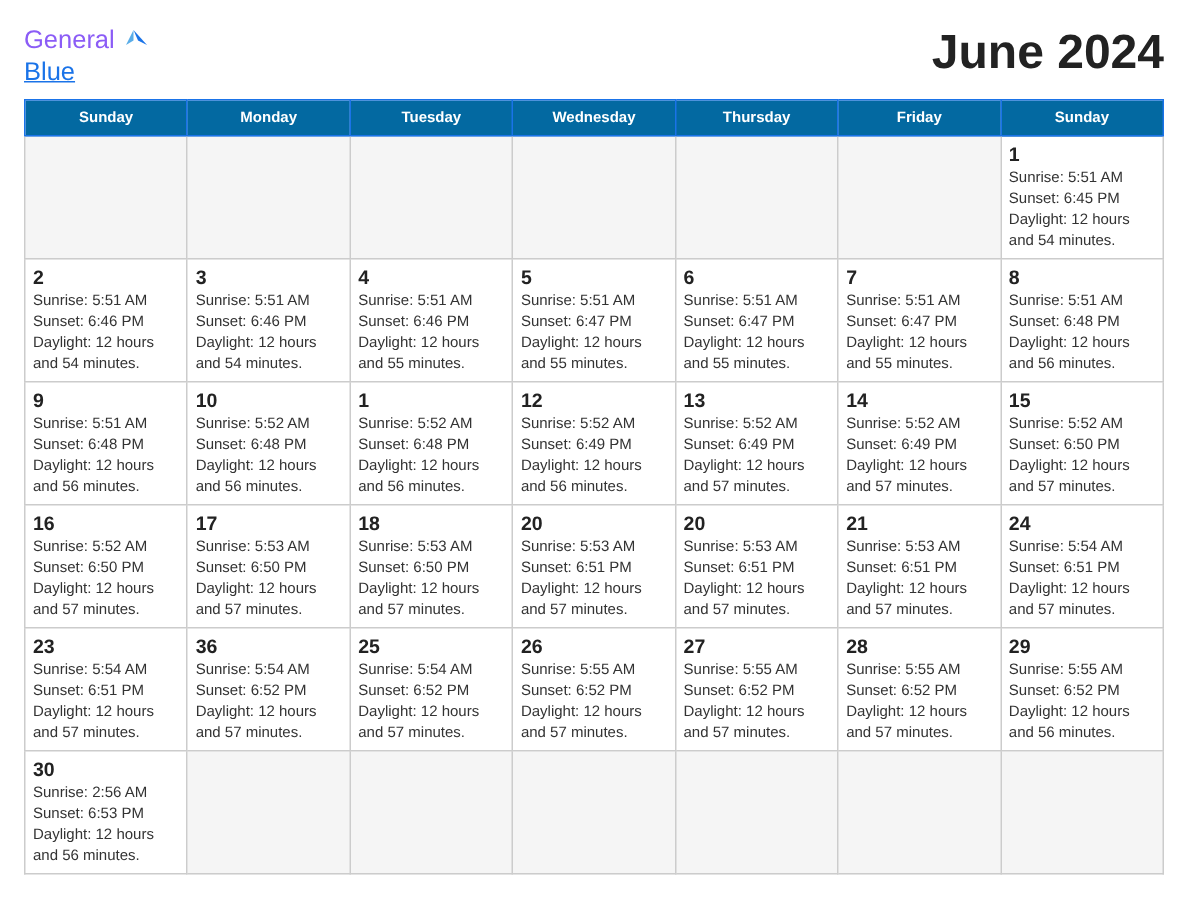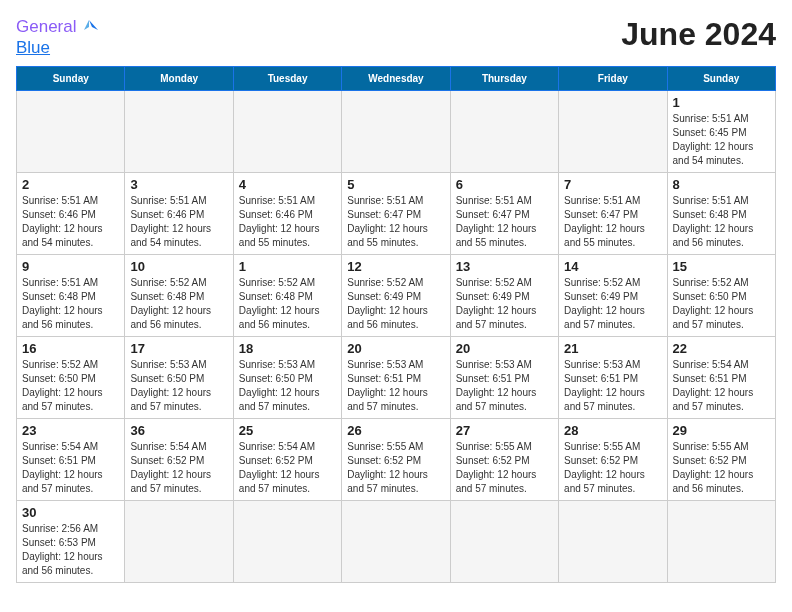--- a/index.html
+++ b/index.html
@@ -241,21 +241,21 @@
 Sunset: 6:51 PM
 Daylight: 12 hours and 57 minutes.</div>
         </td>
         <td>
           <span class="day-num">21</span>
           <div class="cell-content" style="white-space: pre-line;">Sunrise: 5:53 AM
 Sunset: 6:51 PM
 Daylight: 12 hours and 57 minutes.</div>
         </td>
         <td>
-          <span class="day-num">22</span>
+          <span class="day-num">24</span>
           <div class="cell-content" style="white-space: pre-line;">Sunrise: 5:54 AM
 Sunset: 6:51 PM
 Daylight: 12 hours and 57 minutes.</div>
         </td>
       </tr>
       <tr>
         <td>
           <span class="day-num">23</span>
           <div class="cell-content" style="white-space: pre-line;">Sunrise: 5:54 AM
 Sunset: 6:51 PM

